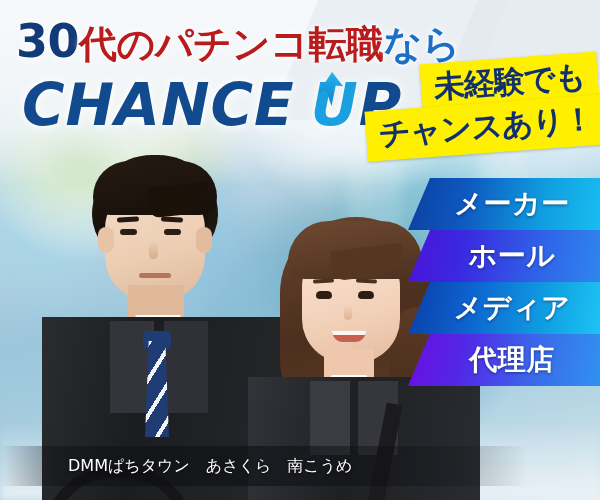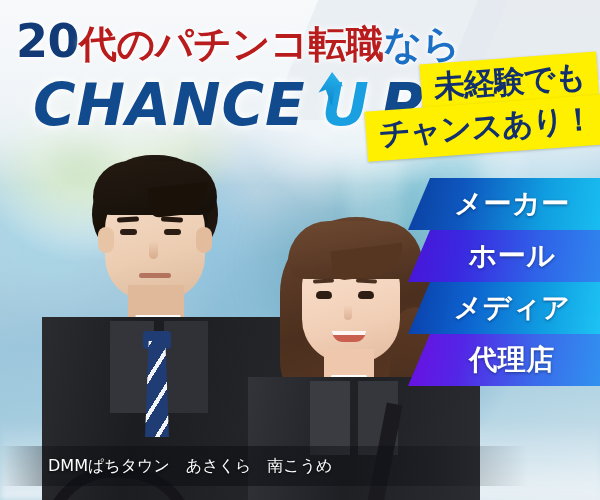--- a/index.html
+++ b/index.html
@@ -126,21 +126,21 @@
     font-weight:700;letter-spacing:-.5px;line-height:1;
     text-shadow:0 0 5px rgba(255,255,255,.95),0 0 10px rgba(255,255,255,.85),0 1px 0 rgba(255,255,255,.9);}
   .hl-num{font-size:46px;color:#123a77;font-style:normal;}
   .hl-a{font-size:38px;color:#b91c1c;}
   .hl-b{font-size:38px;color:#1b6fc4;}
 
   .logo{position:absolute;left:22px;top:76px;white-space:nowrap;
     font-family:"DejaVu Sans","Liberation Sans",sans-serif;
     font-size:58px;font-weight:700;font-style:italic;letter-spacing:1px;line-height:1;
     text-shadow:0 0 7px rgba(255,255,255,.95),0 0 14px rgba(255,255,255,.8);}
-  .logo .c1{color:#124a8e;margin-left:11px;}
+  .logo .c1{color:#124a8e;}
   .logo .c2{color:#1a9fe0;}
   .logo .gap{display:inline-block;width:16px;}
   .swoosh{position:absolute;left:317px;top:72px;width:26px;height:34px;
     background:linear-gradient(200deg,#27b6ef,#0b7fc8);
     clip-path:polygon(58% 0,100% 42%,72% 40%,56% 100%,34% 52%,6% 60%);
     filter:drop-shadow(0 0 4px rgba(255,255,255,.8));}
 
   
   .badge{position:absolute;right:-6px;}
   .badge .bar{background:#fff000;color:#12306e;
@@ -163,21 +163,21 @@
   .cat.c-maker{background:linear-gradient(100deg,#0b3fa0 0%,#0e58bf 30%,#109ee0 70%,#19bdf0 100%);}
   .cat.c-hall{background:linear-gradient(100deg,#4b13d8 0%,#3a28e0 28%,#2f63e8 68%,#2f86ee 100%);}
   .cat.c-dev{background:linear-gradient(100deg,#0a3fae 0%,#0e5cc8 32%,#0f95dd 72%,#17b6ef 100%);}
   .cat.c-agency{background:linear-gradient(100deg,#6a0fe0 0%,#5326e6 28%,#3a6aea 66%,#3191f0 100%);}
   .cat.c-media{background:linear-gradient(100deg,#0a3ea8 0%,#0d62cf 32%,#109fe2 72%,#1ec3f4 100%);}
 
   
   .caption{position:absolute;left:0;bottom:14px;width:100%;height:40px;
     background:linear-gradient(90deg,rgba(10,12,16,0) 0%,rgba(10,12,16,.42) 10%,rgba(10,12,16,.55) 45%,rgba(10,12,16,.30) 72%,rgba(10,12,16,0) 88%);
     display:flex;align-items:center;}
-  .caption span{color:#fff;font-size:16px;font-weight:400;margin-left:48px;white-space:nowrap;
+  .caption span{color:#fff;font-size:16px;font-weight:400;margin-left:68px;white-space:nowrap;
     font-family:"DejaVu Sans","Liberation Sans",sans-serif;text-shadow:0 1px 3px rgba(0,0,0,.7);}
 </style>
 </head>
 <body>
 
 <div class="banner">
 
   <div class="bg"></div>
   <div class="bg-green"></div>
   <div class="bg-teal"></div>
@@ -225,21 +225,21 @@
     <div class="neck"></div>
     <div class="collar"></div>
     <div class="jacket"></div>
     <div class="lapel-l"></div>
     <div class="lapel-r"></div>
     <div class="strap"></div>
 
   </div>
 
   <div class="headline">
-    <span class="hl-num">20</span><span class="hl-a">代のパチンコ転職</span><span class="hl-b">なら</span>
+    <span class="hl-num">30</span><span class="hl-a">代のパチンコ転職</span><span class="hl-b">なら</span>
   </div>
 
   <div class="logo">
     <span class="c1">CHANCE</span><span class="gap"></span><span class="c2">U</span><span class="c1">P</span>
   </div>
   <div class="swoosh"></div>
 
   <div class="badge">
     <div class="bar b1">未経験でも</div>
     <div class="bar b2">チャンスあり！</div>

